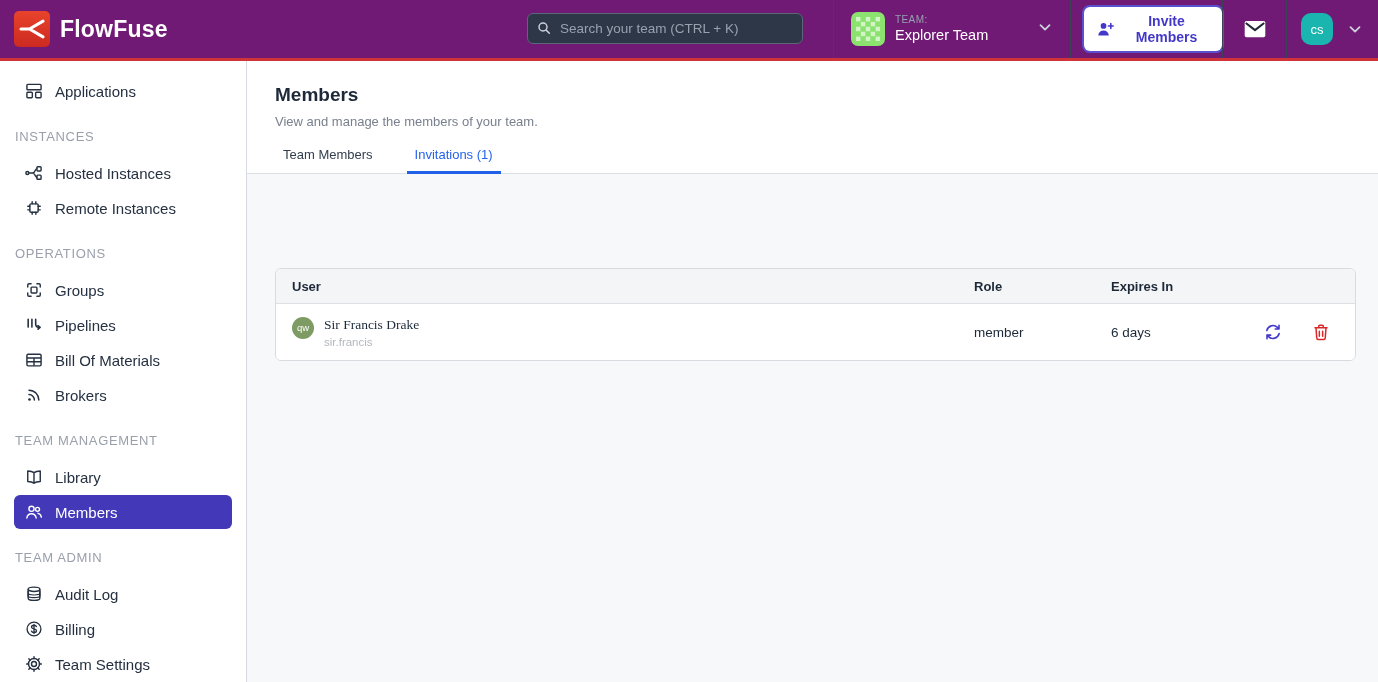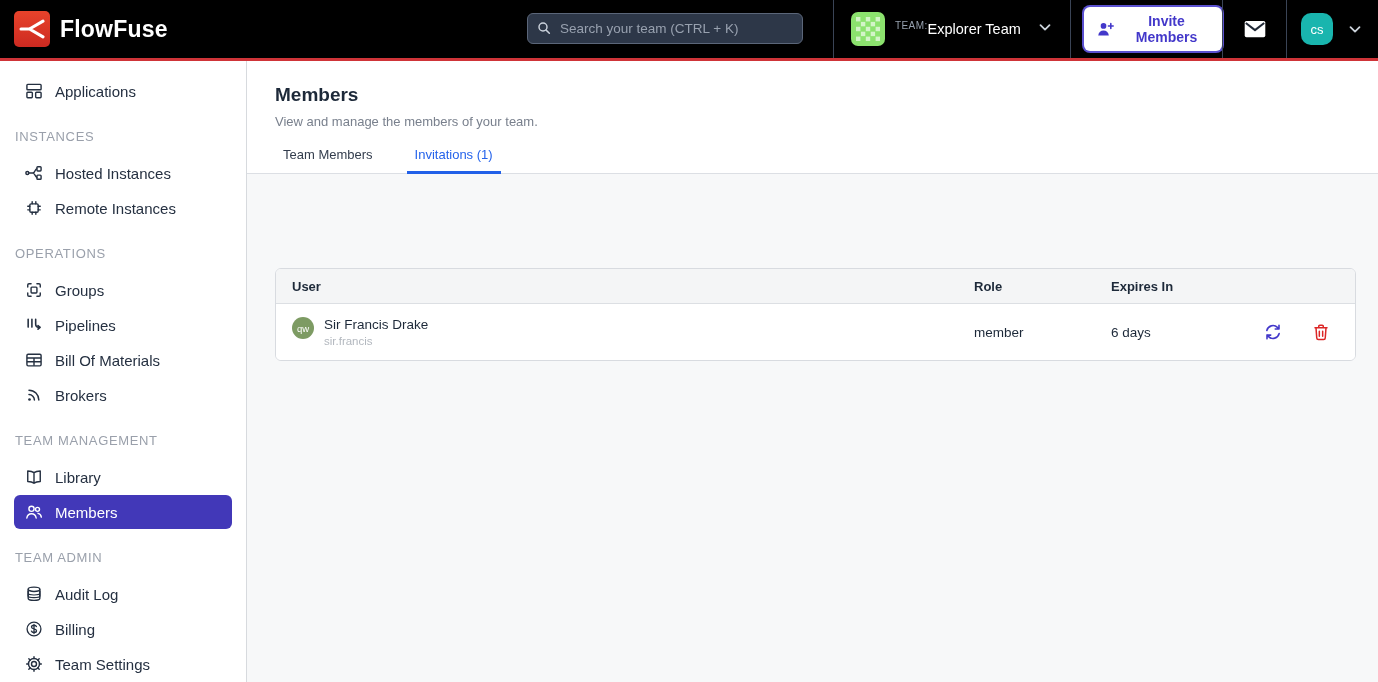--- a/index.html
+++ b/index.html
@@ -1,37 +1,37 @@
 <!DOCTYPE html>
 <html><head>
 <meta charset="utf-8">
 <style>
   * { margin:0; padding:0; box-sizing:border-box; }
   html,body { width:1378px; height:682px; overflow:hidden; background:#fff;
     font-family:"Liberation Sans", sans-serif; }
 
   
   .navbar { position:absolute; top:0; left:0; width:1378px; height:61px;
-    background:#000000; border-bottom:3px solid #cf3438; display:flex; align-items:center; }
+    background:#701a75; border-bottom:3px solid #cf3438; display:flex; align-items:center; }
   .brand { display:flex; align-items:center; gap:10px; padding-left:14px; }
   .brand-logo { width:36px; height:36px; border-radius:5px;
     background:linear-gradient(180deg,#e8432b,#cc2a21); display:flex; align-items:center; justify-content:center; }
   .brand-name { color:#fff; font-size:23px; font-weight:bold; letter-spacing:.2px; }
 
   .search-wrap { position:absolute; left:527px; top:13px; width:276px; height:31px; }
   .search-input { width:100%; height:100%; background:#2d3748; border:1px solid #5b6679;
     border-radius:6px; color:#e5e7eb; font-size:13.5px; padding:0 10px 0 32px; outline:none;
     font-family:"Liberation Sans", sans-serif; }
   .search-input::placeholder { color:#98a1af; }
   .search-icon { position:absolute; left:9px; top:7px; }
 
   .nav-right { margin-left:auto; display:flex; align-items:stretch; height:100%; }
   .nav-sec { border-left:1px solid #3a4456; display:flex; align-items:center; }
   .nav-team { width:237px; padding-left:17px; gap:10px; }
-  .nav-team-texts { display:flex; flex-direction:row; line-height:1.25; }
+  .nav-team-texts { display:flex; flex-direction:column; line-height:1.25; }
   .nav-team-label { font-size:10px; color:#96a0ae; letter-spacing:.4px; }
   .nav-team-name { font-size:14.5px; color:#fff; }
   .nav-team .chev { margin-left:auto; margin-right:16px; }
   .nav-invite { width:152px; justify-content:center; }
   .invite-btn { display:flex; align-items:center; gap:8px; background:#fff; color:#4338ca;
     border:none; box-shadow:0 0 0 2px #5a50cf; border-radius:6px; height:44px; padding:0 12px;
     font-size:14px; font-weight:bold; cursor:pointer; font-family:"Liberation Sans", sans-serif;margin-left:13px; }
   .nav-mail { width:64px; justify-content:center; cursor:pointer; }
   .nav-profile { width:92px; justify-content:center; gap:13px; cursor:pointer; }
   .user-avatar { width:32px; height:32px; border-radius:10px; background:#19b5ae; color:#fff;
@@ -62,21 +62,21 @@
   .card { background:#fff; border:1px solid #d8dbe0; border-radius:6px; overflow:hidden;margin-top:48px; }
   .thead { display:grid; grid-template-columns:698px 137px 152px 1fr; align-items:center;
     height:35px; background:#f4f5f6; border-bottom:1px solid #dcdfe3; }
   .th { font-size:13px; font-weight:bold; color:#1d2939; }
   .th:first-child { padding-left:16px; }
   .trow { display:grid; grid-template-columns:698px 137px 152px 1fr; align-items:center;
     min-height:56px; background:#fff; }
   .cell-user { display:flex; align-items:flex-start; gap:10px; padding-left:16px; }
   .row-avatar { width:22px; height:22px; border-radius:50%; background:#7d9b63; color:#fff;
     display:flex; align-items:center; justify-content:center; font-size:9.5px; flex:0 0 auto; }
-  .user-name { font-size:13.5px; color:#1d2939; }
+  .user-name { font-size:13.5px; color:#1d2939;font-family:Liberation Serif, serif; }
   .user-id { font-size:11.5px; color:#b3b8bf; margin-top:3px; }
   .cell-text { font-size:13.5px; color:#1d2939; }
   .cell-actions { display:flex; align-items:center; gap:28px; }
   .icon-btn { background:none; border:none; cursor:pointer; padding:0; display:flex; }
 </style>
 </head>
 <body>
 
 <div class="navbar">
   <div class="brand">

